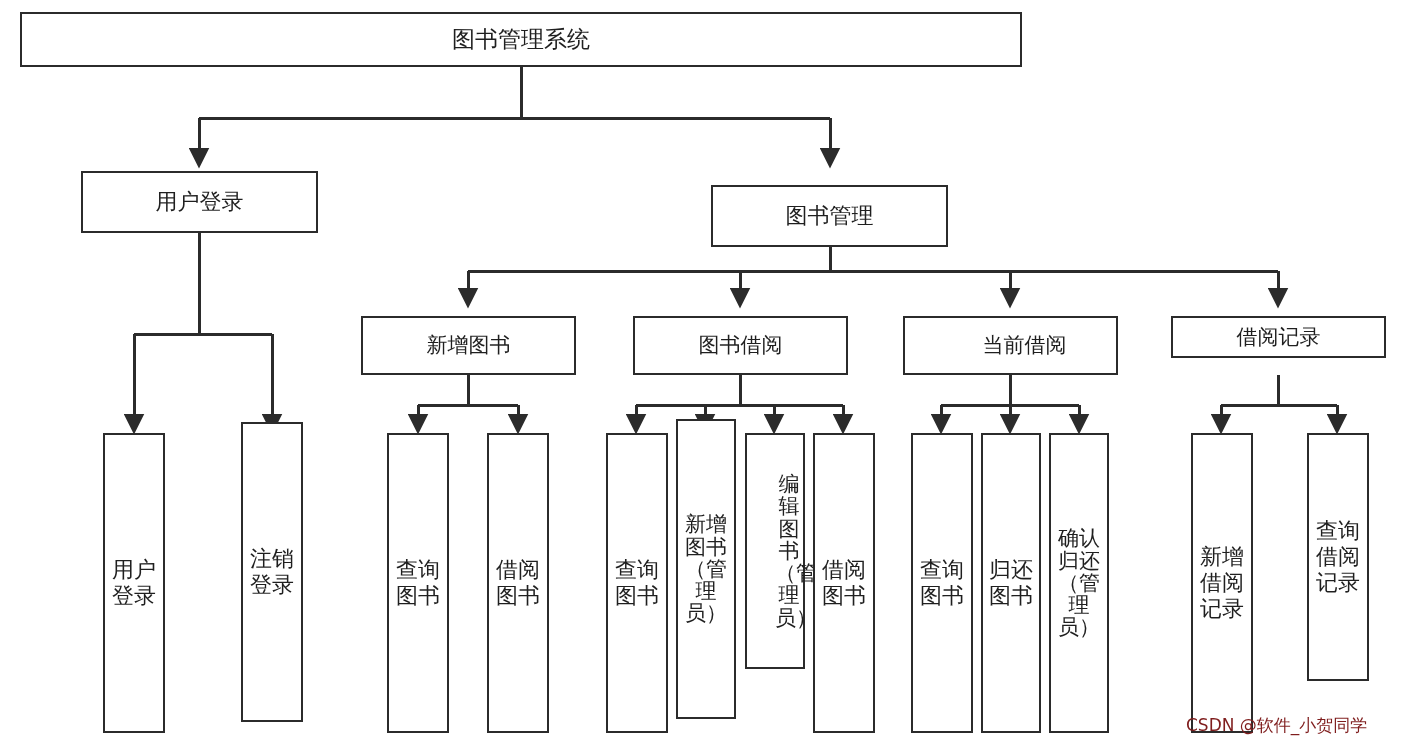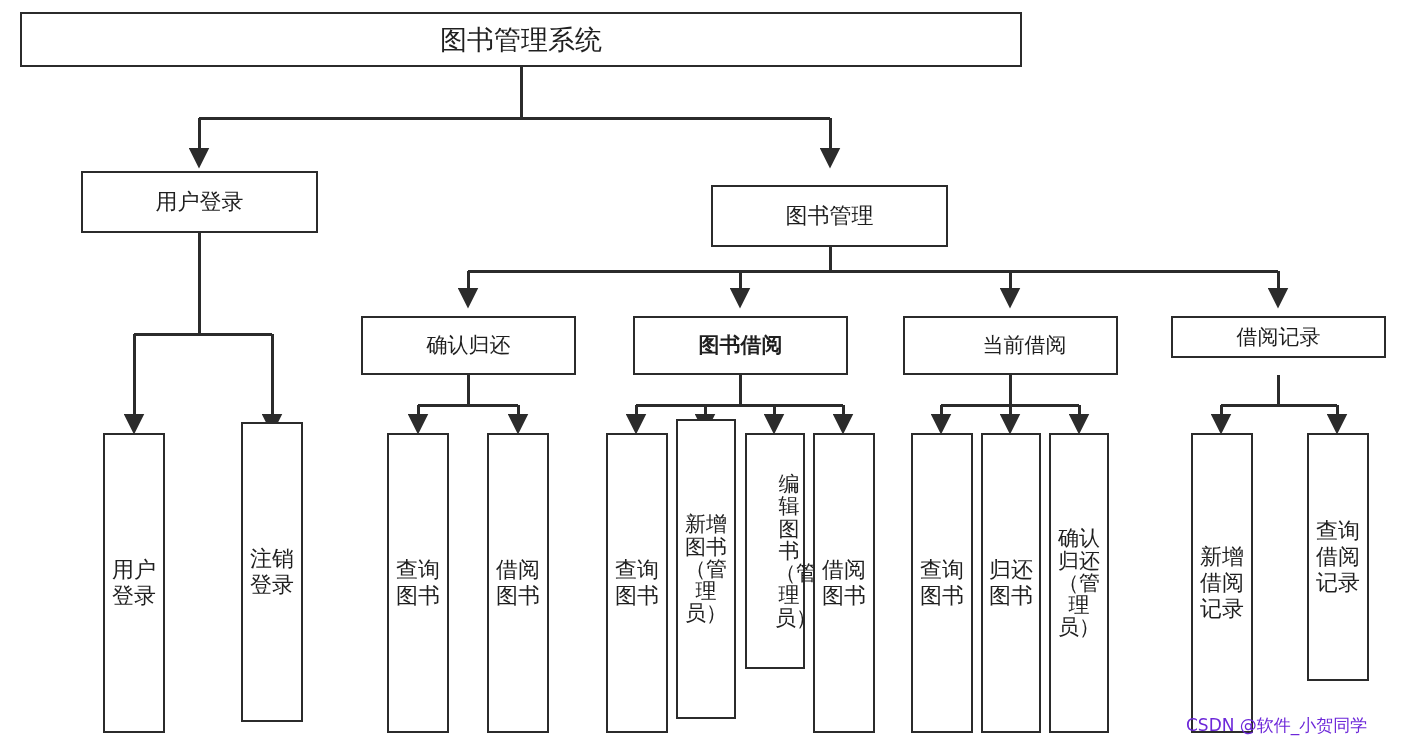--- a/index.html
+++ b/index.html
@@ -17,21 +17,21 @@
     position:absolute;
     box-sizing:border-box;
     background:#ffffff;
     border:2px solid #2b2b2b;
     display:flex;
     align-items:center;
     justify-content:center;
     text-align:center;
     line-height:1.05;
   }
-  .node.root{font-size:27px;}
+  .node.root{font-size:23px;}
   .node.lvl2{font-size:22px;}
   .node.lvl3{font-size:21px;}
 
   
   .node.leaf{
     font-size:22px;
     padding:4px 0;
     align-items:center;
   }
   .vtext{
@@ -43,21 +43,21 @@
     word-break:break-all;
     white-space:normal;
   }
   .vtext.tight{line-height:1.06;font-size:21px;}
 
   
   #watermark{
     position:absolute;
     left:1186px;top:714px;
     font-size:17px;
-    color:#6d28d9;
+    color:#7f1d1d;
     white-space:nowrap;
     pointer-events:none;
   }
 </style>
 </head>
 <body>
 
 <div id="diagram-root">
 
   <svg id="tree" viewBox="0 0 1405 747">
@@ -115,23 +115,23 @@
   </div>
 
   <div class="node lvl2" style="left:81px;top:171px;width:237px;height:62px;">
     <span class="vtext">用户登录</span>
   </div>
   <div class="node lvl2" style="left:711px;top:185px;width:237px;height:62px;">
     <span class="vtext">图书管理</span>
   </div>
 
   <div class="node lvl3" style="left:361px;top:316px;width:215px;height:59px;">
-    <span class="vtext">确认归还</span>
+    <span class="vtext">新增图书</span>
   </div>
-  <div class="node lvl3" style="left:633px;top:316px;width:215px;height:59px;font-weight:bold;">
+  <div class="node lvl3" style="left:633px;top:316px;width:215px;height:59px;">
     <span class="vtext">图书借阅</span>
   </div>
   <div class="node lvl3" style="left:903px;top:316px;width:215px;height:59px;padding-left:28px;">
     <span class="vtext">当前借阅</span>
   </div>
   <div class="node lvl3" style="left:1171px;top:316px;width:215px;height:42px;">
     <span class="vtext">借阅记录</span>
   </div>
 
   <div class="node leaf" style="left:103px;top:433px;width:62px;height:300px;">

